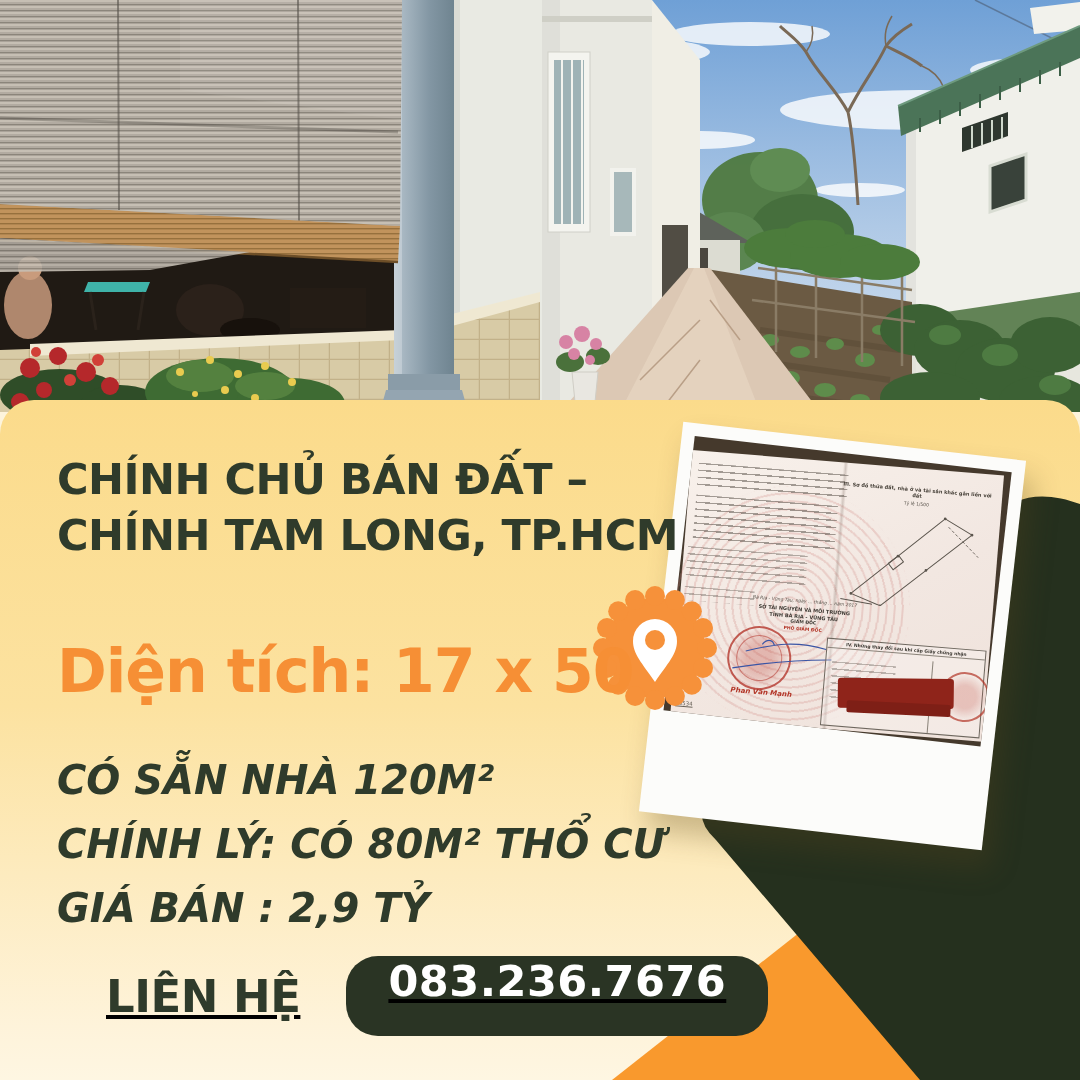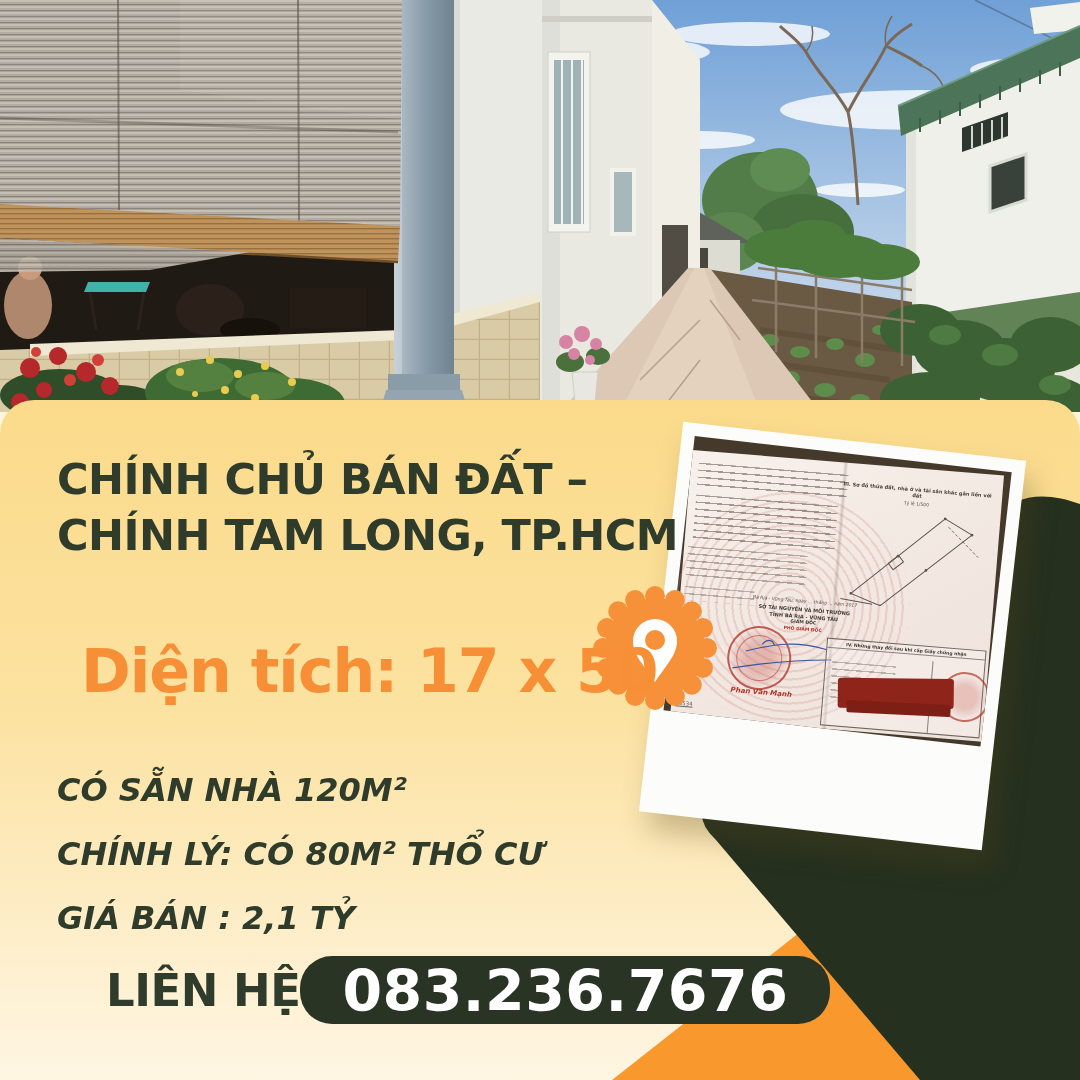--- a/index.html
+++ b/index.html
@@ -12,27 +12,27 @@
 
   
   .panel{position:absolute;left:0;top:400px;width:1080px;height:680px;
          border-radius:34px 34px 0 0;overflow:hidden;
          background:linear-gradient(180deg,#FBDB8B 0%,#FCE2A0 45%,#FEF3DA 92%,#FEF6E2 100%);}
   .deco{position:absolute;inset:0;}
 
   .headline{position:absolute;left:57px;top:51px;font-weight:bold;font-size:43px;
             line-height:56px;color:#2F3B2B;letter-spacing:-0.5px;}
   .area{position:absolute;left:57px;top:236px;font-weight:bold;font-size:60px;
-        color:#F68F35;letter-spacing:-1px;margin-left:24px;}
-  .details{position:absolute;left:57px;top:358px;font-style:italic;font-weight:600;
-           font-size:32px;line-height:64px;color:#2F3B2B;}
-  .contact{position:absolute;left:106px;top:556px;display:flex;align-items:center;}
+        color:#F68F35;letter-spacing:-1px;}
+  .details{position:absolute;left:57px;top:348px;font-style:italic;font-weight:600;
+           font-size:40px;line-height:64px;color:#2F3B2B;}
+  .contact{position:absolute;left:106px;top:556px;display:flex;align-items:center;gap:46px;text-decoration:underline;}
   .contact-label{font-size:45px;font-weight:bold;color:#2F3B2B;letter-spacing:-0.5px;}
-  .phone-pill{height:68px;padding:0 42px;border-radius:32px;background:#2A3424;color:#FFFFFF;
-              font-size:57px;font-weight:bold;display:flex;align-items:flex-end;letter-spacing:0.5px;}
+  .phone-pill{height:80px;padding:0 42px;border-radius:32px;background:#2A3424;color:#FFFFFF;
+              font-size:43px;font-weight:bold;display:flex;align-items:flex-start;letter-spacing:0.5px;}
 
   
   .polaroid{position:absolute;left:660px;top:40px;width:345px;height:392px;background:#FCFCFA;
             transform:rotate(6.5deg);box-shadow:10px 18px 28px rgba(90,70,30,.30);}
   .cert-photo{position:absolute;left:13px;top:13px;width:319px;height:276px;background:#45392C;overflow:hidden;}
   .paper{position:absolute;left:3px;top:9px;width:313px;height:267px;transform:rotate(-1.8deg);
          background:linear-gradient(150deg,#F8F1EB,#F2E7E1 55%,#EFE2DB);}
   .watermark{position:absolute;left:-10px;top:28px;width:240px;height:240px;border-radius:50%;
              background:repeating-radial-gradient(circle at 50% 50%,rgba(205,128,122,.26) 0 2px,rgba(255,255,255,0) 2px 8px);
              filter:blur(.4px);}
@@ -395,21 +395,21 @@
     <div class="headline">
       <div>CHÍNH CHỦ BÁN ĐẤT –</div>
       <div>CHÍNH TAM LONG, TP.HCM</div>
     </div>
 
     <div class="area">Diện tích: 17 x 50</div>
 
     <div class="details">
       <div>CÓ SẴN NHÀ 120M²</div>
       <div>CHÍNH LÝ: CÓ 80M² THỔ CƯ</div>
-      <div>GIÁ BÁN : 2,1 TỶ</div>
+      <div>GIÁ BÁN : 2,9 TỶ</div>
     </div>
 
     <div class="contact">
       <div class="contact-label">LIÊN HỆ</div>
       <div class="phone-pill">
         <span>083.236.7676</span>
       </div>
     </div>
 
   </div>

